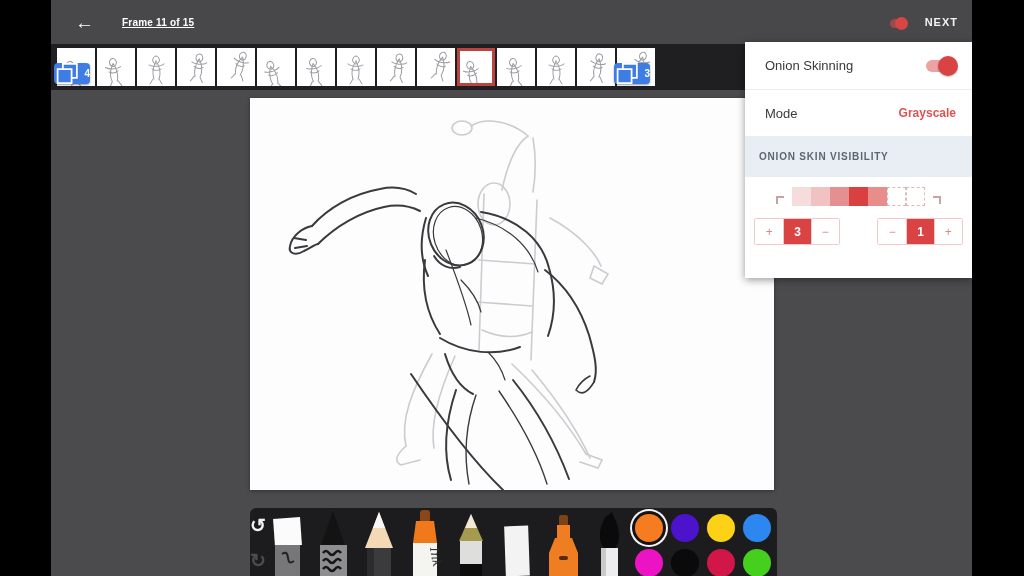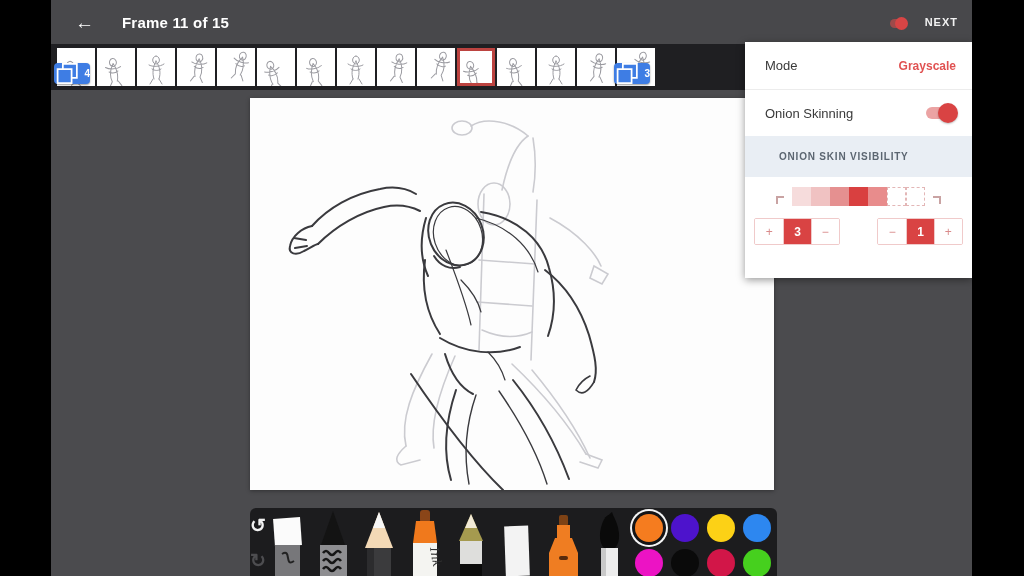--- a/index.html
+++ b/index.html
@@ -4,21 +4,21 @@
 <style>
   * { margin:0; padding:0; box-sizing:border-box; }
   html,body { width:1024px; height:576px; background:#000; overflow:hidden;
               font-family:"Liberation Sans", sans-serif; }
   #stage { position:relative; width:1024px; height:576px; background:#000; }
 
   
   #topbar { position:absolute; left:51px; top:0; width:921px; height:44px;
             background:#48484b; display:flex; align-items:center; z-index:20; }
   .back-btn { color:#fff; font-size:19px; margin-left:24px; cursor:pointer; line-height:1; }
-  .title { color:#fff; font-size:15px; font-weight:700; margin-left:28px; letter-spacing:.2px; }
+  .title { color:#fff; font-size:10px; font-weight:700; margin-left:28px; letter-spacing:.2px;text-decoration:underline; }
   .topbar-right { position:absolute; right:14px; display:flex; align-items:flex-end; gap:18px; }
   .mini-toggle { width:17px; height:9px; border-radius:5px; background:#9e4a4a; position:relative; }
   .mini-toggle .knob { position:absolute; right:-1px; top:-2px; width:13px; height:13px;
                        border-radius:50%; background:#d84545; }
   .next-btn { color:#f2f2f2; font-size:11px; font-weight:700; letter-spacing:1px; cursor:pointer; }
 
   
   #filmstrip { position:absolute; left:51px; top:44px; width:921px; height:46px;
                background:#1f1f22; display:flex; align-items:center; padding-left:6px;
                gap:2px; z-index:10; }
@@ -42,21 +42,21 @@
            box-shadow:0 2px 8px rgba(0,0,0,.4); z-index:30; }
   .prow { position:relative; height:47px; display:flex; align-items:center; padding:0 16px 0 20px; }
   .prow-label { font-size:13px; color:#3a3a3a; }
   .prow + .prow { border-top:1px solid #ececec; }
   .toggle { margin-left:auto; position:relative; width:30px; height:12px; border-radius:6px;
             background:#eba3a3; cursor:pointer; }
   .toggle .knob { position:absolute; right:-2px; top:-4px; width:20px; height:20px; border-radius:50%;
                   background:#d94343; box-shadow:0 1px 2px rgba(0,0,0,.25); }
   .mode-value { margin-left:auto; font-size:12px; font-weight:600; color:#e05252; cursor:pointer; }
   .section-head { height:41px; background:#e9eef4; display:flex; align-items:center; padding-left:14px; }
-  .section-head span { font-size:10px; font-weight:700; letter-spacing:.8px; color:#5c6671;margin-left:20px; }
+  .section-head span { font-size:10px; font-weight:700; letter-spacing:.8px; color:#5c6671; }
   .vis-area { position:relative; height:100px; }
   .vis-strip { position:absolute; left:0; top:8px; width:227px; height:22px;
                display:flex; align-items:center; justify-content:center; }
   .bracket { width:8px; height:8px; border-color:#c9a3a3; border-style:solid; }
   .bracket.l { border-width:2px 0 0 2px; margin-right:8px; margin-top:8px; }
   .bracket.r { border-width:2px 2px 0 0; margin-left:8px; margin-top:8px; }
   .vis-sq { width:19px; height:19px; flex:0 0 auto; }
   .vis-sq.dashed { border:1px dashed #e3b6b6; background:#fff; }
   .stepper { position:absolute; top:41px; height:27px; display:flex; border:1px solid #f0caca;
              border-radius:2px; overflow:hidden; background:#fff; }
@@ -271,28 +271,28 @@
           <path d="M249,293 C269,322 287,354 297,386" stroke-width="1.4"></path>
           <path d="M161,276 C192,322 226,366 253,392"></path>
           <path d="M238,254 C246,262 252,272 255,282" stroke-width="1.2"></path>
         </g>
       </svg>
     </div>
   </div>
 
   <div id="panel">
     <div class="prow">
-      <span class="prow-label">Mode</span>
-      <span class="mode-value">Grayscale</span>
-    </div>
-    <div class="prow">
       <span class="prow-label">Onion Skinning</span>
       <span class="toggle">
           <span class="knob"></span>
         </span>
+    </div>
+    <div class="prow">
+      <span class="prow-label">Mode</span>
+      <span class="mode-value">Grayscale</span>
     </div>
     <div class="section-head">
       <span>ONION SKIN VISIBILITY</span>
     </div>
     <div class="vis-area">
       <div class="vis-strip">
         <span class="bracket l"></span>
         <span id="vis-squares" style="display:flex;">
             <span class="vis-sq" style="background: rgb(246, 220, 220);"></span>
             <span class="vis-sq" style="background: rgb(240, 194, 194);"></span>

